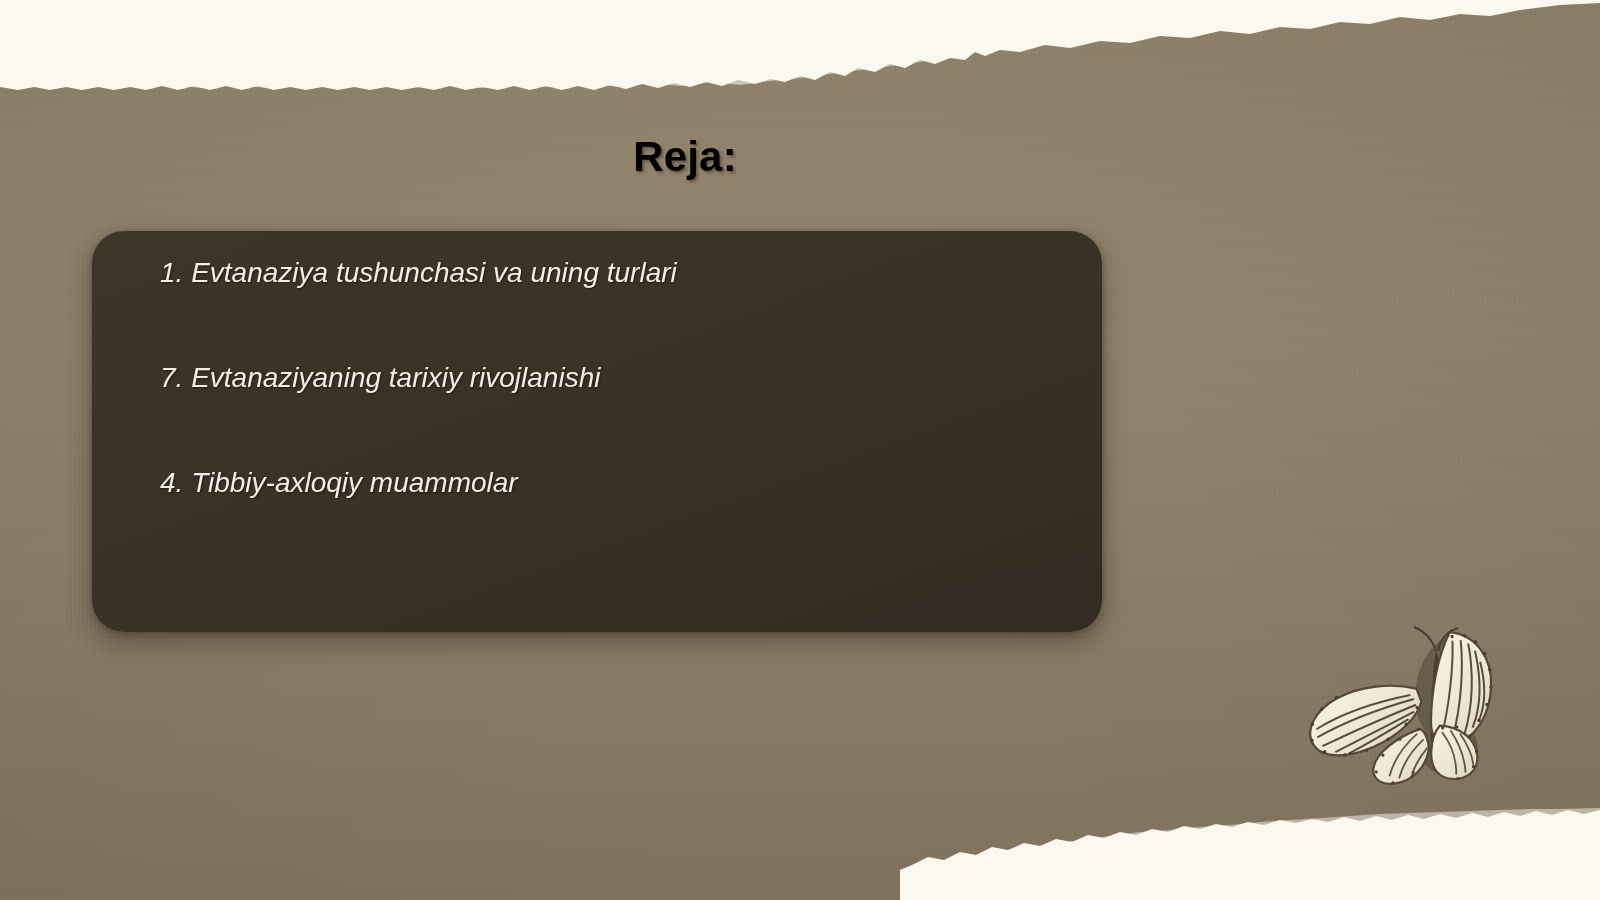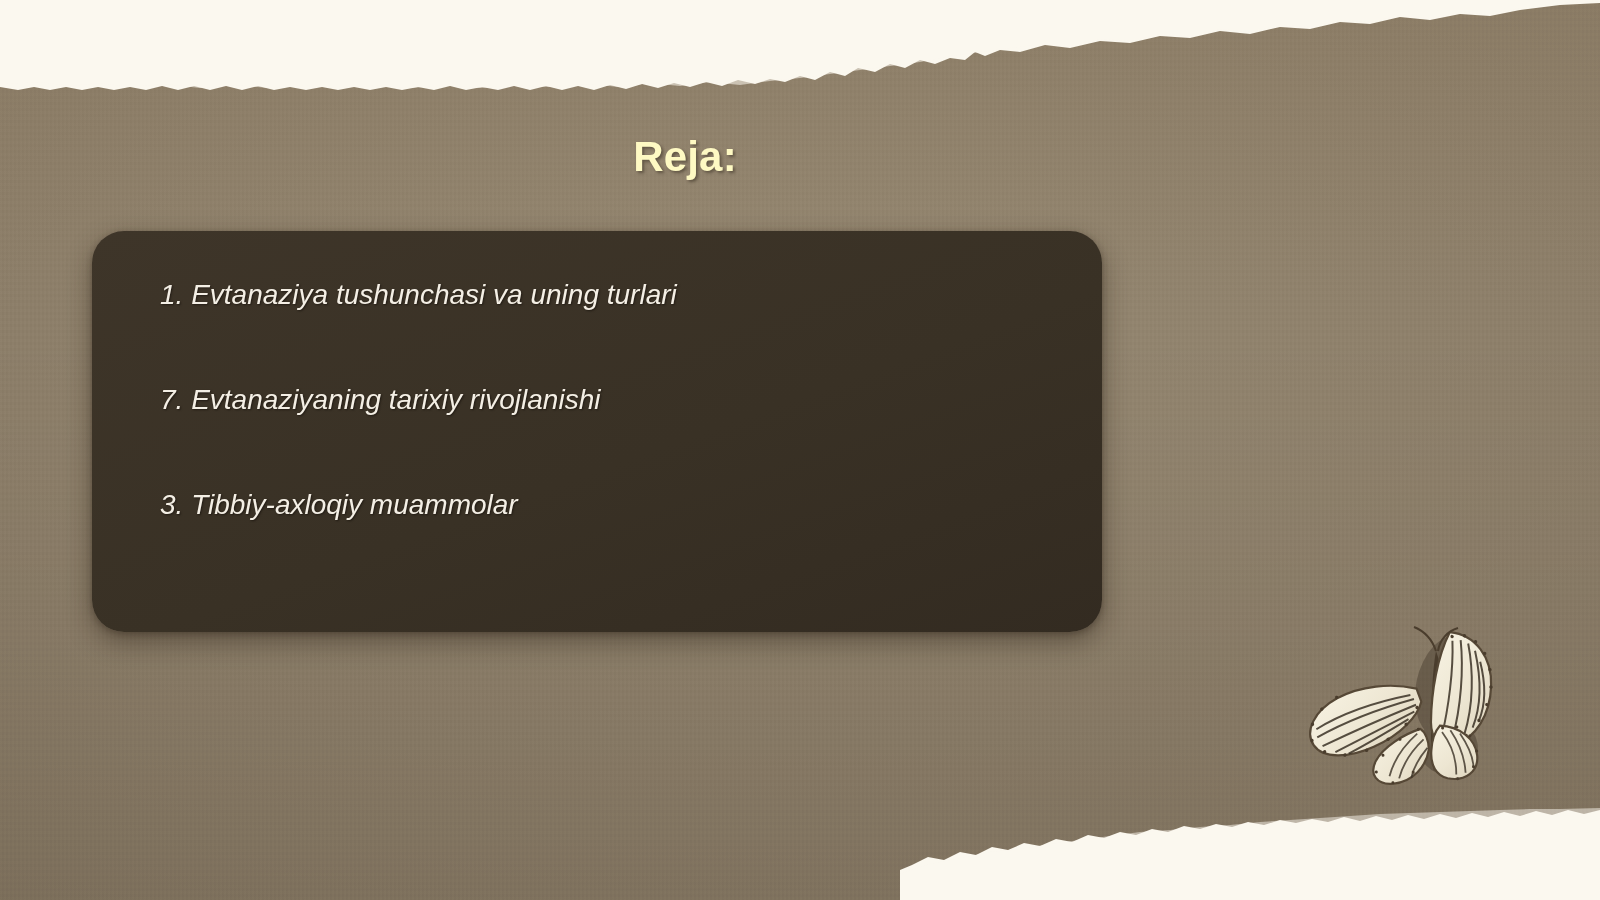--- a/index.html
+++ b/index.html
@@ -61,39 +61,39 @@
   
   .title {
     position: absolute;
     left: 0;
     top: 133px;
     width: 1370px;
     text-align: center;
     font-size: 42px;
     font-weight: bold;
     letter-spacing: .2px;
-    color: #fef9c3;
+    color: #000000;
     text-shadow: 2px 2px 3px rgba(40,30,20,.45);
   }
 
   
   .card {
     position: absolute;
     left: 92px;
     top: 231px;
     width: 1010px;
     height: 401px;
     border-radius: 32px;
     background: linear-gradient(160deg, #3E3529 0%, #393125 55%, #332B21 100%);
     box-shadow: 0 10px 26px rgba(35,26,16,.40), 0 2px 6px rgba(35,26,16,.30);
   }
   .card-inner {
     position: absolute;
     inset: 0;
-    padding: 46px 50px 0 68px;
+    padding: 24px 50px 0 68px;
     box-sizing: border-box;
   }
   .agenda {
     list-style: none;
     margin: 0;
     padding: 0;
   }
   .agenda-item {
     font-size: 28px;
     font-style: italic;
@@ -167,21 +167,21 @@
     </svg>
   </div>
 
   <div class="title">Reja:</div>
 
   <div class="card">
     <div class="card-inner">
       <ul class="agenda">
         <li class="agenda-item">1. Evtanaziya tushunchasi va uning turlari</li>
         <li class="agenda-item">7. Evtanaziyaning tarixiy rivojlanishi</li>
-        <li class="agenda-item">3. Tibbiy-axloqiy muammolar</li>
+        <li class="agenda-item">4. Tibbiy-axloqiy muammolar</li>
       </ul>
     </div>
   </div>
 
   <div class="butterfly">
     <svg width="210" height="190" viewBox="0 0 210 190" xmlns="http://www.w3.org/2000/svg">
       <defs>
         <linearGradient id="wingG" x1="0" y1="0" x2="1" y2="1">
           <stop offset="0%" stop-color="#F7F2E2"></stop>
           <stop offset="55%" stop-color="#EDE6D2"></stop>

